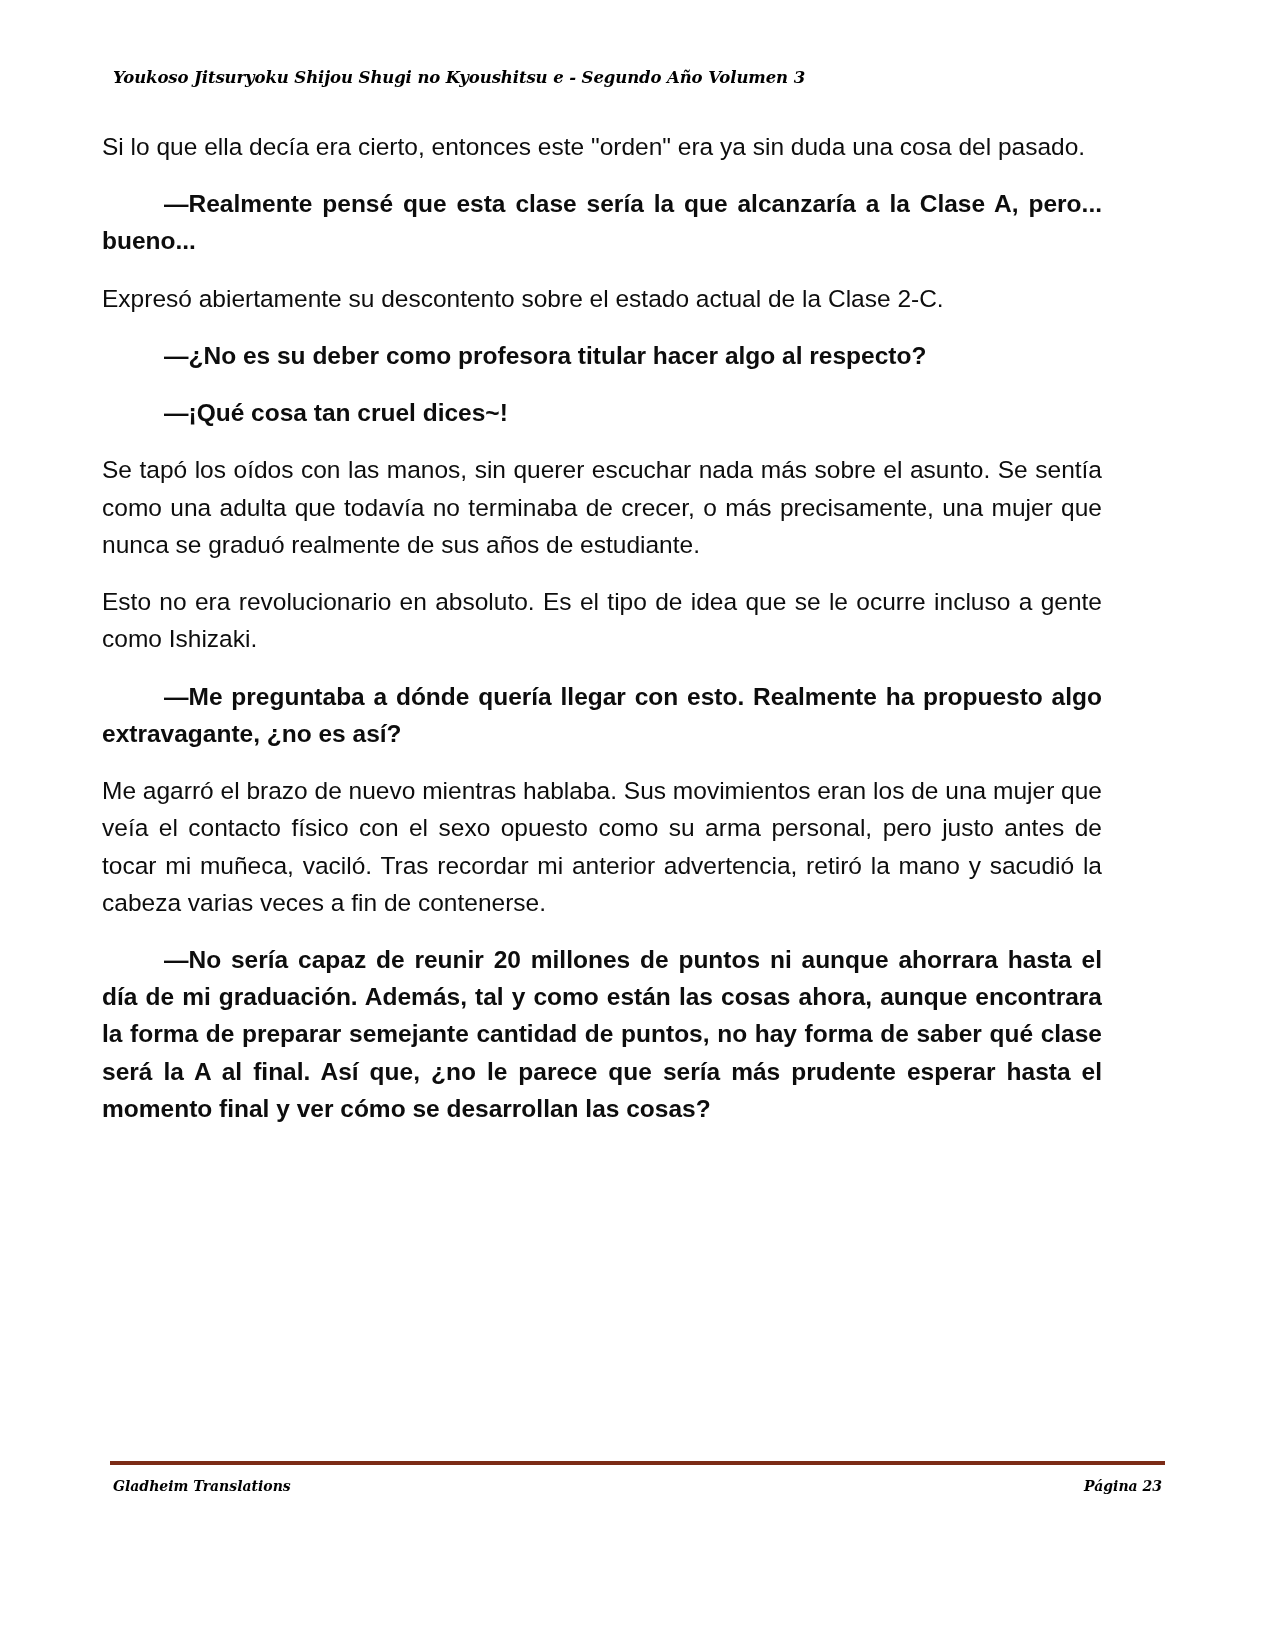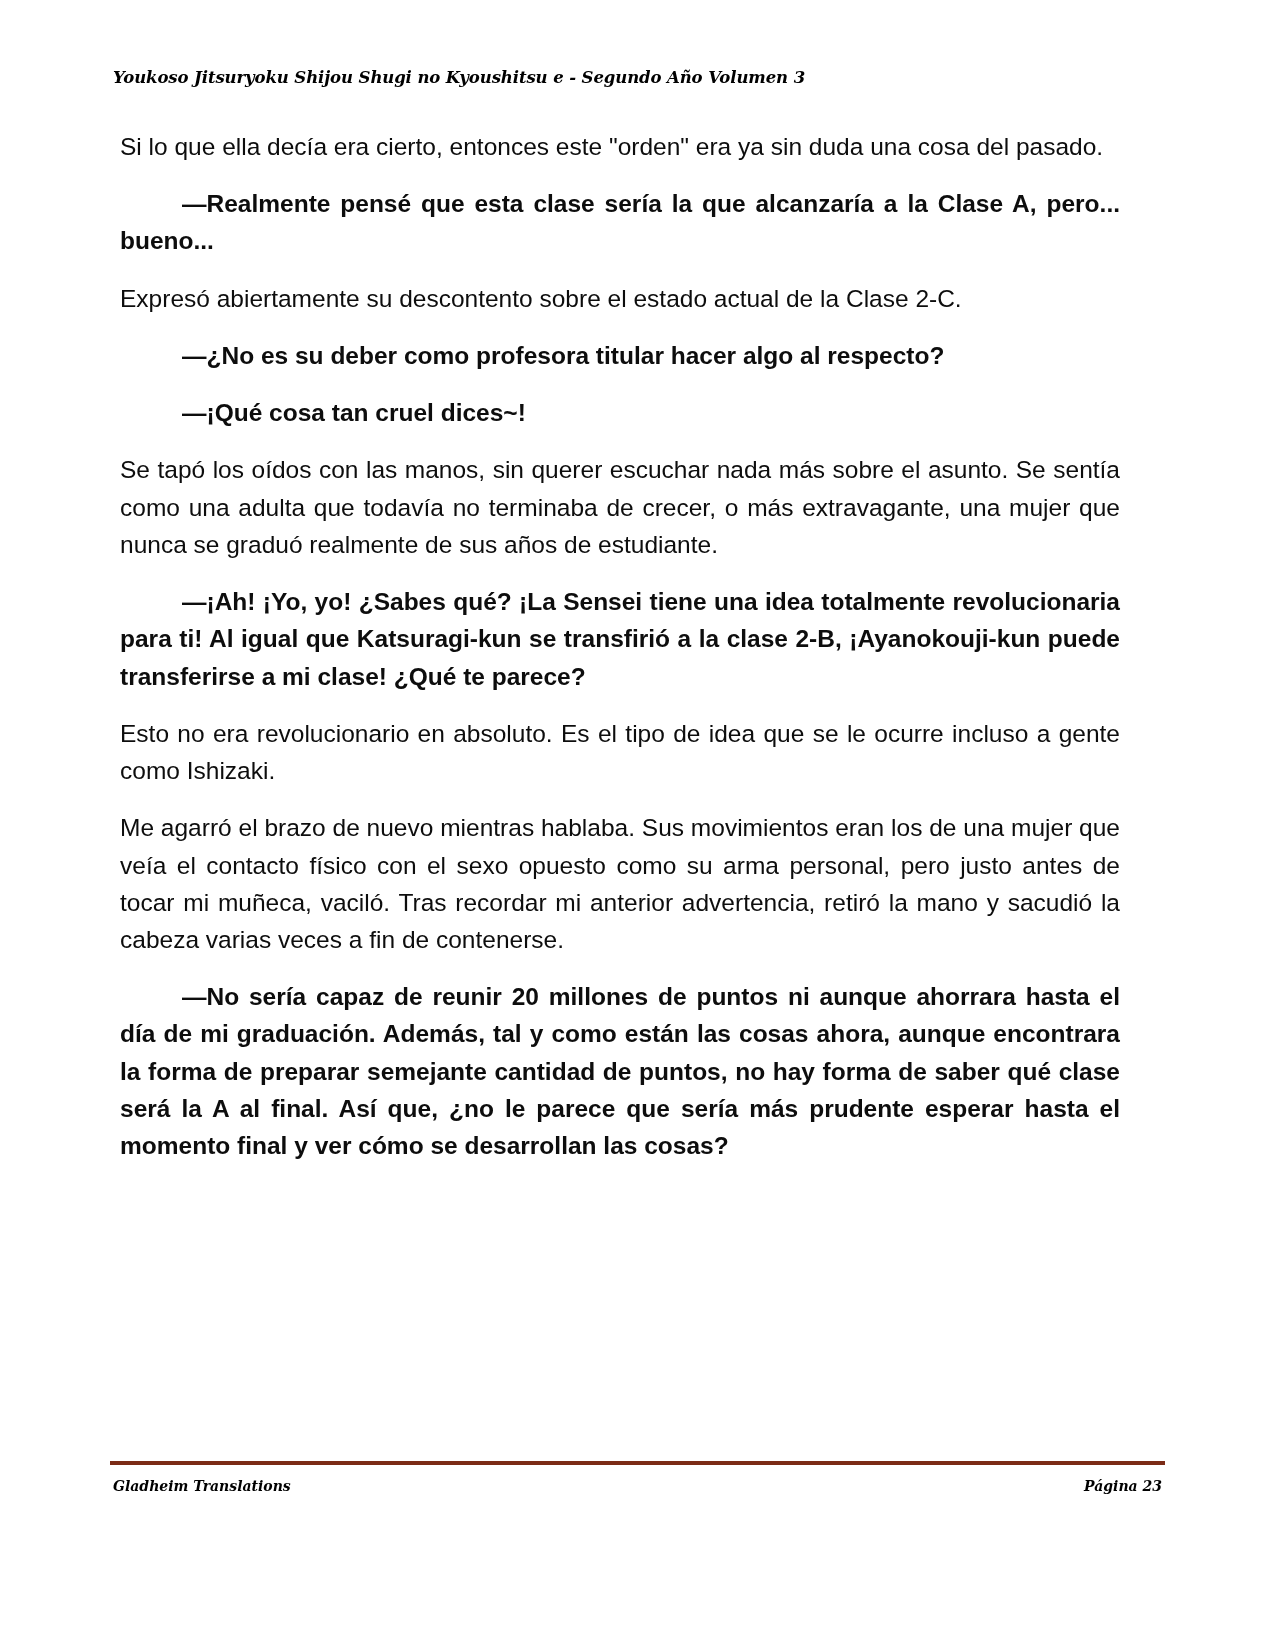--- a/index.html
+++ b/index.html
@@ -31,21 +31,21 @@
     font-style: italic;
     font-weight: bold;
     font-size: 16.5px;
     letter-spacing: -0.1px;
     color: #000000;
     white-space: nowrap;
   }
   .content {
     position: absolute;
     top: 128px;
-    left: 120px;
+    left: 102px;
     width: 1000px;
   }
   .content p {
     margin: 0 0 0 0;
     font-size: 24.5px;
     line-height: 1.52;
     text-align: justify;
     text-justify: inter-word;
     color: #0d0d0d;
     font-family: "Liberation Sans", sans-serif;
@@ -89,23 +89,23 @@
 <div class="page">
 
   <div class="header">Youkoso Jitsuryoku Shijou Shugi no Kyoushitsu e - Segundo Año Volumen 3</div>
 
   <div class="content">
     <p>Si lo que ella decía era cierto, entonces este "orden" era ya sin duda una cosa del pasado.</p>
     <p class="indent">—Realmente pensé que esta clase sería la que alcanzaría a la Clase A, pero... bueno...</p>
     <p>Expresó abiertamente su descontento sobre el estado actual de la Clase 2-C.</p>
     <p class="indent">—¿No es su deber como profesora titular hacer algo al respecto?</p>
     <p class="indent">—¡Qué cosa tan cruel dices~!</p>
-    <p>Se tapó los oídos con las manos, sin querer escuchar nada más sobre el asunto. Se sentía como una adulta que todavía no terminaba de crecer, o más extravagante, una mujer que nunca se graduó realmente de sus años de estudiante.</p>
-    <p class="indent">—¡Ah! ¡Yo, yo! ¿Sabes qué? ¡La Sensei tiene una idea totalmente revolucionaria para ti! Al igual que Katsuragi-kun se transfirió a la clase 2-B, ¡Ayanokouji-kun puede transferirse a mi clase! ¿Qué te parece?</p>
+    <p>Se tapó los oídos con las manos, sin querer escuchar nada más sobre el asunto. Se sentía como una adulta que todavía no terminaba de crecer, o más precisamente, una mujer que nunca se graduó realmente de sus años de estudiante.</p>
     <p>Esto no era revolucionario en absoluto. Es el tipo de idea que se le ocurre incluso a gente como Ishizaki.</p>
+    <p class="indent">—Me preguntaba a dónde quería llegar con esto. Realmente ha propuesto algo extravagante, ¿no es así?</p>
     <p>Me agarró el brazo de nuevo mientras hablaba. Sus movimientos eran los de una mujer que veía el contacto físico con el sexo opuesto como su arma personal, pero justo antes de tocar mi muñeca, vaciló. Tras recordar mi anterior advertencia, retiró la mano y sacudió la cabeza varias veces a fin de contenerse.</p>
     <p class="indent">—No sería capaz de reunir 20 millones de puntos ni aunque ahorrara hasta el día de mi graduación. Además, tal y como están las cosas ahora, aunque encontrara la forma de preparar semejante cantidad de puntos, no hay forma de saber qué clase será la A al final. Así que, ¿no le parece que sería más prudente esperar hasta el momento final y ver cómo se desarrollan las cosas?</p>
   </div>
 
   <div class="footer-rule" style="background: rgb(123, 43, 22);"></div>
 
   <div class="footer">
     <span class="left">Gladheim Translations</span>
     <span class="right">Página 23</span>
   </div>

